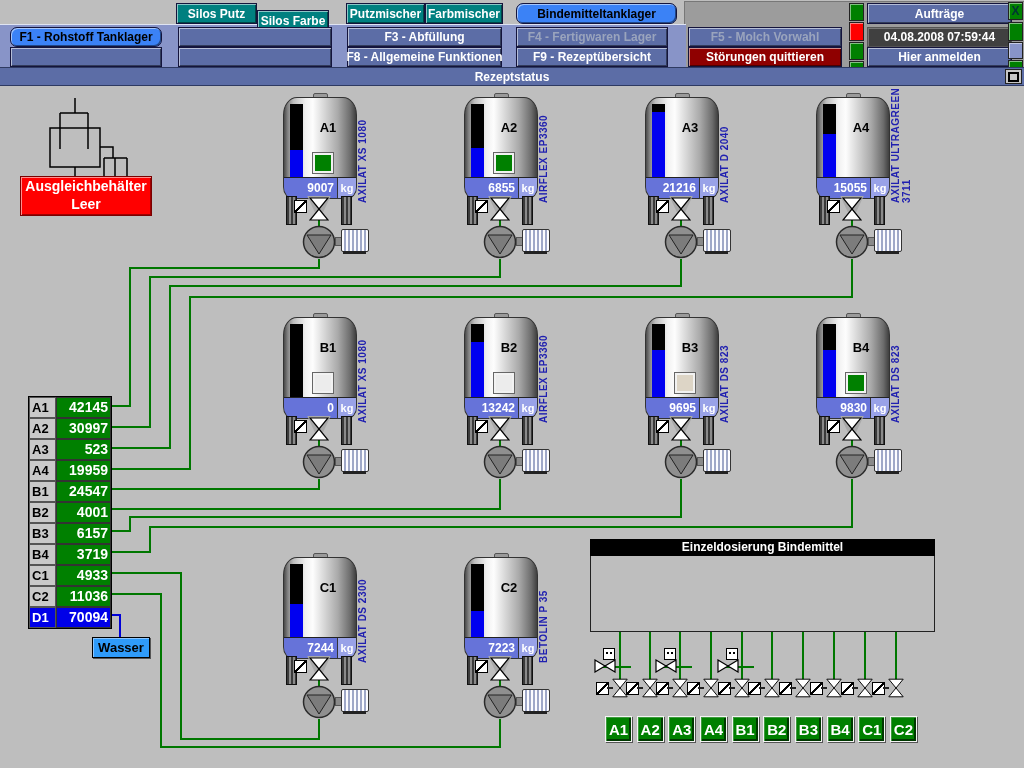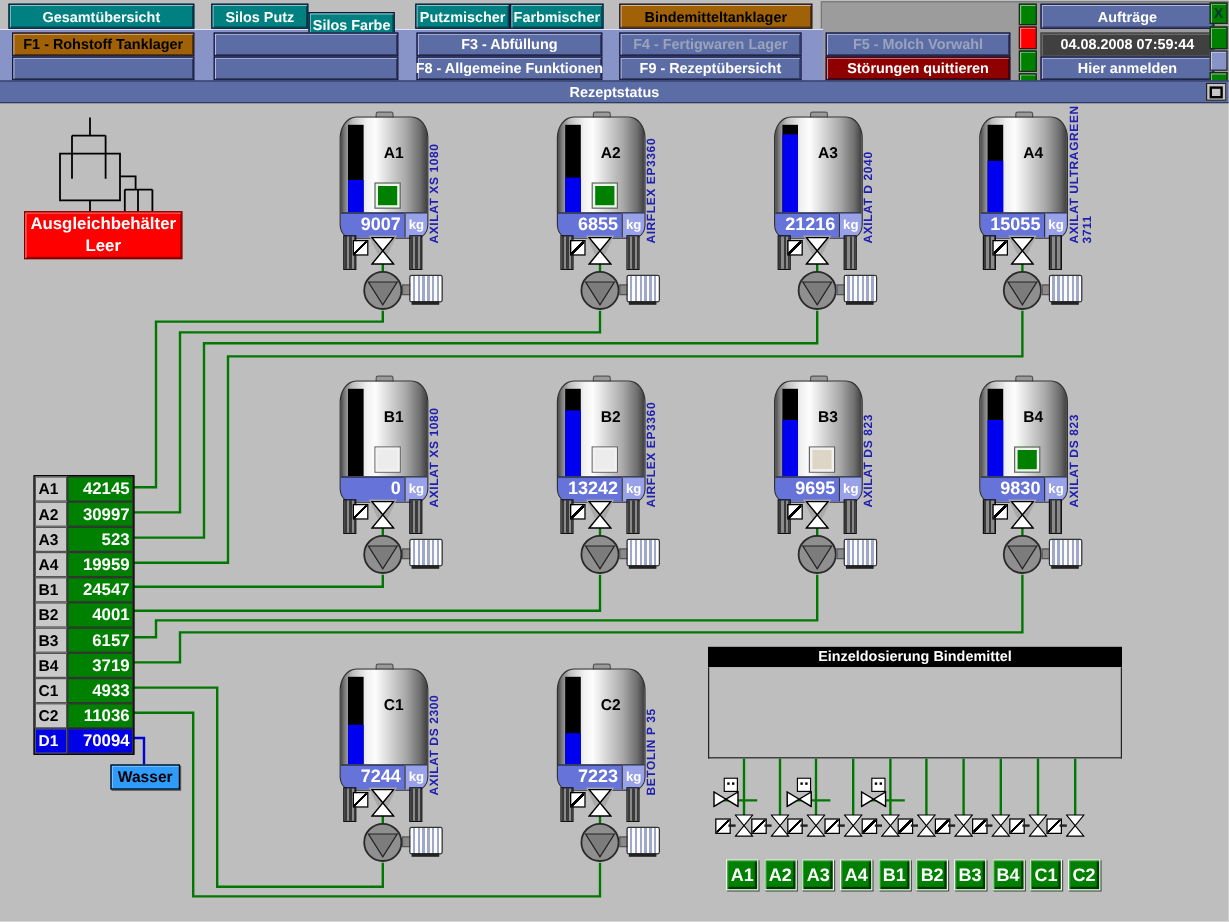--- a/index.html
+++ b/index.html
@@ -6,21 +6,21 @@
   #screen{position:relative;width:1024px;height:768px;background:#bebebe;overflow:hidden;
           font-family:"Liberation Sans",sans-serif;-webkit-font-smoothing:none;}
   
   .rightpanel{position:absolute;left:684px;top:1px;width:339px;height:65px;background:#9c9c9c;border:1px solid #777;}
   .fstrip{position:absolute;left:0;top:24px;width:686px;height:43px;background:#8894c8;border-top:1px solid #dfe4f2;border-bottom:1px solid #3a4468;}
   .btn{position:absolute;display:flex;align-items:center;justify-content:center;white-space:nowrap;
        font-weight:bold;font-size:12px;color:#fff;border:1px solid #14143c;
        box-shadow:inset 1px 1px 0 rgba(255,255,255,.55),inset -1px -1px 0 rgba(0,0,0,.45);cursor:default;}
   .teal{background:#008080;}
   .slate{background:#5c6da6;}
-  .activeb{background:#a16207;color:#000;}
+  .activeb{background:#3b82f6;color:#000;border-radius:7px;}
   .dis{color:#9aa4bd;}
   .redb{background:#8f0000;}
   .display{background:#404040;color:#fff;border:1px solid #555;box-shadow:inset 1px 1px 0 #777;}
   .ind{position:absolute;width:13px;border:1px solid #222;box-shadow:inset 1px 1px 0 rgba(255,255,255,.5);}
   .titlebar{position:absolute;left:0;top:67px;width:1024px;height:17px;background:#5c6da6;
             border-top:1px solid #2e3a62;border-bottom:1px solid #2e3a62;color:#fff;font-weight:bold;font-size:12px;
             display:flex;align-items:center;justify-content:center;}
   .tbtn{position:absolute;left:1005px;top:69px;width:15px;height:13px;background:#c6c6c6;border:1px solid #222;
         display:flex;align-items:center;justify-content:center;}
   .tbtn i{display:block;width:7px;height:6px;border:2px solid #000;background:#c6c6c6;}
@@ -31,21 +31,21 @@
   .tank-group{position:absolute;width:86px;height:166px;z-index:2;}
   .tank-body{position:absolute;left:0;top:0;width:72px;height:100px;border:1px solid #333;overflow:hidden;
     border-radius:14px 14px 10px 10px / 18px 18px 12px 12px;
     background:linear-gradient(90deg,#4a4a4a 0,#808080 5%,#bdbdbd 13%,#f1f1f1 30%,#fdfdfd 40%,#d9d9d9 55%,#a9a9a9 75%,#6d6d6d 92%,#3f3f3f 100%);}
   .nub{position:absolute;left:30px;top:-4px;width:13px;height:6px;background:#9a9a9a;border:1px solid #555;border-radius:2px;z-index:0;}
   .ltrack{position:absolute;left:6px;top:6px;width:13px;height:73px;background:#000;}
   .lfill{position:absolute;left:0;right:0;bottom:0;background:#0000f0;}
   .tid{position:absolute;top:22px;left:16px;right:0;text-align:center;font-weight:bold;font-size:13px;color:#000;}
   .tind{position:absolute;left:29px;top:55px;width:16px;height:16px;background:#008000;border:2px solid #f2f2f2;box-shadow:0 0 0 1px #666;}
   .abar{position:absolute;left:0;right:0;bottom:0;height:20px;display:flex;background:#6673d9;border-top:1px solid #222;}
-  .amount{flex:1;color:#fff;font-weight:bold;font-size:15px;line-height:20px;text-align:right;padding-right:3px;}
+  .amount{flex:1;color:#fff;font-weight:bold;font-size:12px;line-height:20px;text-align:right;padding-right:3px;}
   .unit{width:18px;background:#99a2e8;color:#fff;font-weight:bold;font-size:11px;line-height:20px;text-align:center;border-left:1px solid #333;}
   .prodlbl{position:absolute;left:74px;bottom:60px;height:108px;writing-mode:vertical-rl;transform:rotate(180deg);
            font-weight:bold;font-size:10px;letter-spacing:.5px;color:#2020b0;white-space:pre;line-height:11px;}
   .leg{position:absolute;top:99px;width:9px;height:27px;background:repeating-linear-gradient(90deg,#3a3a3a 0 2px,#8a8a8a 2px 4px);border:1px solid #111;}
   .l1{left:3px;} .l2{left:58px;}
   .cone{position:absolute;left:22px;top:99px;width:28px;height:16px;background:#a9a9a9;clip-path:polygon(8% 0,92% 0,65% 100%,35% 100%);}
   .act{position:absolute;left:11px;top:103px;width:11px;height:11px;border:1px solid #000;
        background:linear-gradient(135deg,#fff 42%,#000 42%,#000 56%,#fff 56%);}
   .vv{position:absolute;left:26px;top:100px;width:20px;height:24px;}
   .pumpsvg{position:absolute;left:18px;top:127px;width:36px;height:36px;}
@@ -99,21 +99,20 @@
       <polygon points="21,1 21,13 11,7" fill="#fff" stroke="#000" stroke-width="1.2"></polygon>
     </g>
   </defs>
 </svg>
 
 <div id="screen">
 
   <div class="rightpanel"></div>
   <div class="fstrip"></div>
 
-  <div class="btn teal" style="left:7px;top:3px;width:153px;height:19px">Gesamtübersicht</div>
   <div class="btn teal" style="left:176px;top:3px;width:79px;height:19px">Silos Putz</div>
   <div class="btn teal" style="left:257px;top:10px;width:70px;height:19px">Silos Farbe</div>
   <div class="btn teal" style="left:346px;top:3px;width:77px;height:19px">Putzmischer</div>
   <div class="btn teal" style="left:425px;top:3px;width:76px;height:19px">Farbmischer</div>
   <div class="btn activeb" style="left:516px;top:3px;width:159px;height:19px">Bindemitteltanklager</div>
   <div class="btn slate" style="left:867px;top:3px;width:143px;height:19px">Aufträge</div>
 
   <div class="btn activeb" style="left:10px;top:27px;width:150px;height:18px">F1 - Rohstoff Tanklager</div>
   <div class="btn slate" style="left:178px;top:27px;width:152px;height:18px"></div>
   <div class="btn slate" style="left:347px;top:27px;width:153px;height:18px">F3 - Abfüllung</div>

